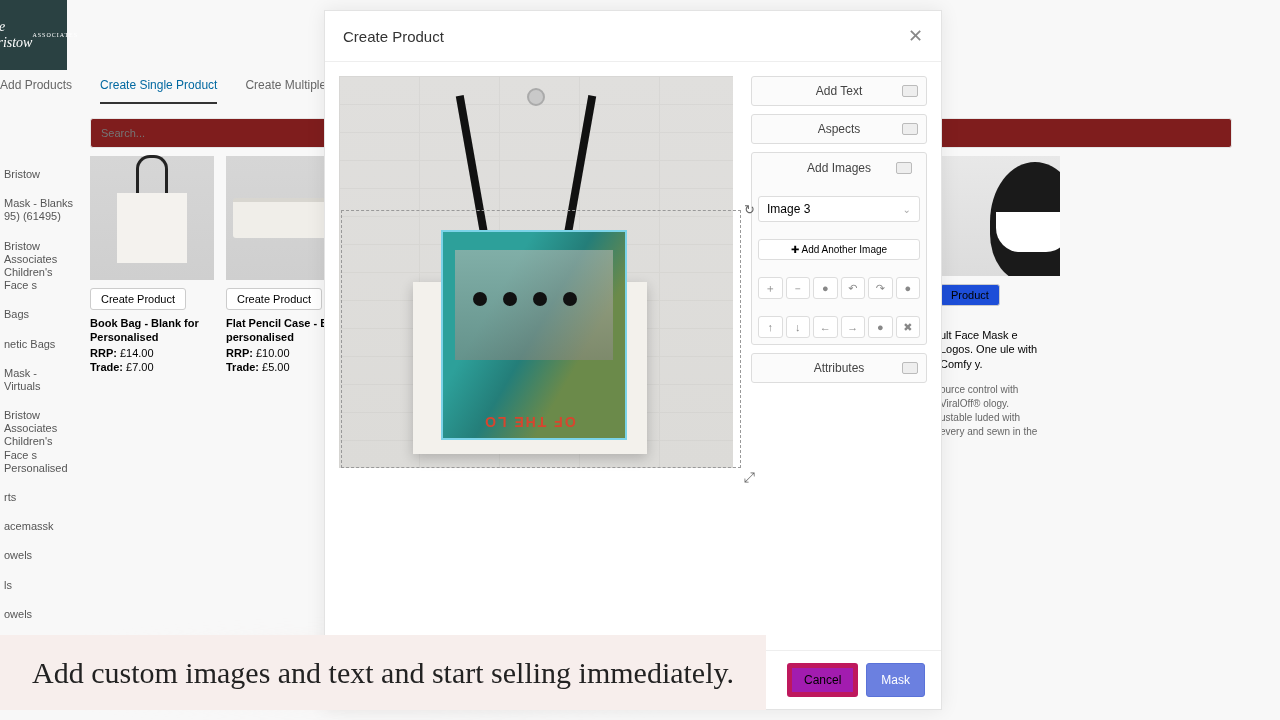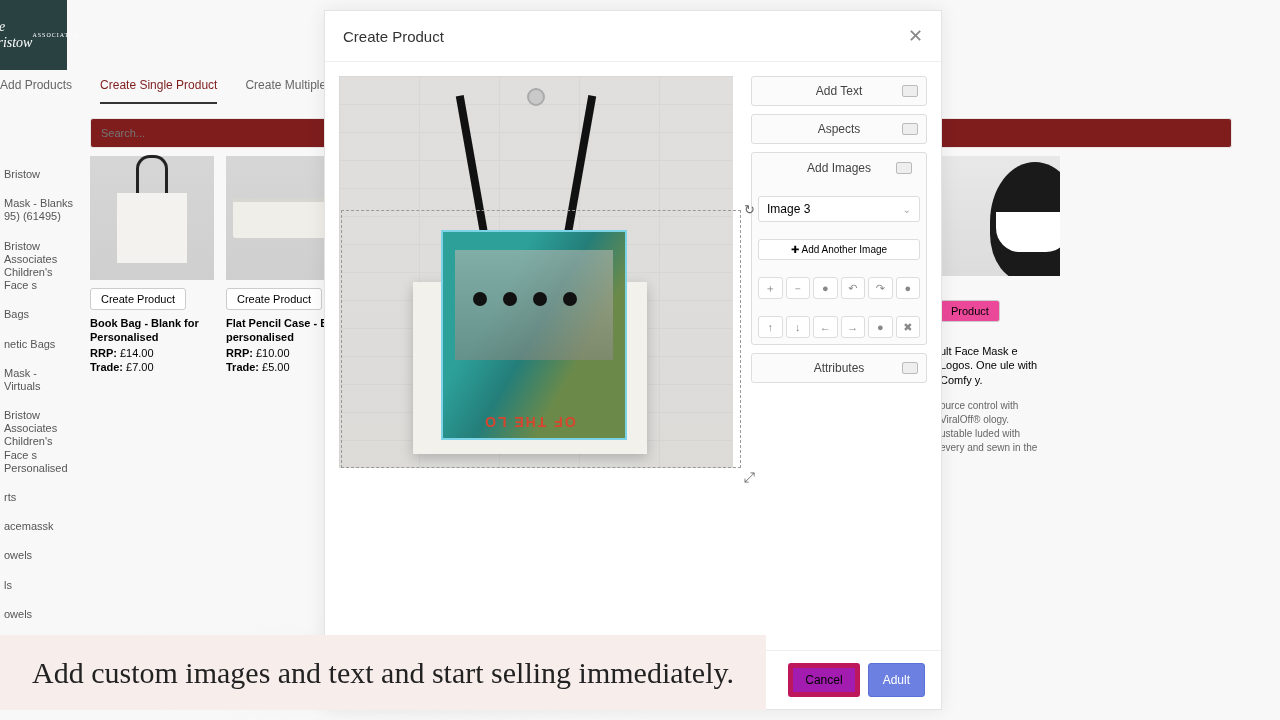--- a/index.html
+++ b/index.html
@@ -3,21 +3,21 @@
 <meta charset="utf-8">
 <style>
 * { box-sizing: border-box; margin: 0; padding: 0; }
 body { font-family: -apple-system, BlinkMacSystemFont, "Segoe UI", Arial, sans-serif; background: #f8f8f8; width: 1280px; height: 720px; overflow: hidden; position: relative; }
 
 .logo-block { position: absolute; top: 0; left: 0; width: 67px; height: 70px; background: #2a4142; display: flex; flex-direction: row; align-items: center; justify-content: center; color: #fff; font-style: italic; font-family: cursive; font-size: 14px; }
 .logo-block .sub { font-size: 6px; letter-spacing: 1px; font-style: normal; }
 
 .tabs-row { position: absolute; top: 78px; left: 0; display: flex; gap: 28px; font-size: 12px; color: #666; }
 .tabs-row .tab { padding: 0 0 10px 0; cursor: pointer; }
-.tabs-row .tab.active { color: #7f1d1d; border-bottom: 2px solid #333; font-weight: 500; }
+.tabs-row .tab.active { color: #0369a1; border-bottom: 2px solid #333; font-weight: 500; }
 
 .search-wrap { position: absolute; top: 118px; left: 90px; right: 48px; height: 30px; background: #7f1d1d; border: 1px solid #e6e6e6; border-radius: 3px; }
 .search-wrap input { border: none; outline: none; width: 100%; height: 100%; padding: 0 10px; font-size: 11px; color: #999; background: transparent; }
 
 .sidebar { position: absolute; top: 160px; left: 0; width: 80px; font-size: 11px; color: #555; }
 .sidebar .item { padding: 8px 4px; line-height: 1.2; cursor: pointer; }
 
 .product-grid { position: absolute; top: 156px; left: 90px; display: flex; gap: 12px; }
 .product-card { width: 124px; }
 .product-card .thumb { width: 124px; height: 124px; background: #ddd; background-image: linear-gradient(#d6d6d6, #cfcfcf); display: flex; align-items: center; justify-content: center; position: relative; }
@@ -26,21 +26,21 @@
 .pencil-case { width: 110px; height: 40px; background: #f0eee9; border-radius: 3px; border-top: 4px solid #d8d6d0; }
 .product-card .btn { margin-top: 8px; display: inline-block; padding: 4px 10px; font-size: 11px; border: 1px solid #ccc; background: #fff; border-radius: 3px; cursor: pointer; }
 .product-card .title { font-size: 11px; font-weight: 600; margin-top: 6px; line-height: 1.3; }
 .product-card .price-line { font-size: 11px; margin-top: 2px; }
 .product-card .price-line b { font-weight: 600; }
 
 .right-card { position: absolute; top: 156px; left: 940px; width: 100px; }
 .face-mask-thumb { width: 120px; height: 120px; background: linear-gradient(#e8e8e8, #dcdcdc); position: relative; overflow: hidden; }
 .head-shape { position: absolute; right: -20px; top: 6px; width: 90px; height: 120px; background: #1a1a1a; border-radius: 50% 50% 40% 40%; }
 .mask-shape { position: absolute; right: -10px; top: 56px; width: 74px; height: 40px; background: #fff; border-radius: 0 0 24px 24px; }
-.right-card .btn { margin-top: 24px; display: inline-block; padding: 4px 10px; font-size: 11px; border: 1px solid #ccc; background: #ec4899; border-radius: 3px; cursor: pointer; }
+.right-card .btn { margin-top: 8px; display: inline-block; padding: 4px 10px; font-size: 11px; border: 1px solid #ccc; background: #1d4ed8; border-radius: 3px; cursor: pointer; }
 .right-card .title { font-size: 11px; font-weight: 400; margin-top: 22px; line-height: 1.3; }
 .right-card .desc { font-size: 10px; color: #666; margin-top: 12px; line-height: 1.4; }
 
 
 .modal { position: absolute; top: 10px; left: 324px; width: 618px; height: 700px; background: #fff; border: 1px solid #e3e3e3; box-shadow: 0 0 18px rgba(0,0,0,0.08); display: flex; flex-direction: column; }
 .modal-header { display: flex; justify-content: space-between; align-items: center; padding: 14px 18px; border-bottom: 1px solid #eee; }
 .modal-header h3 { font-size: 15px; font-weight: 400; color: #333; }
 .close-x { font-size: 18px; color: #888; cursor: pointer; }
 .modal-body { flex: 1; display: flex; padding: 14px; gap: 18px; overflow: hidden; }
 .canvas-area { position: relative; width: 394px; height: 392px; background: linear-gradient(#e0dfdd 0%, #dcdbd8 100%); }
@@ -218,17 +218,17 @@
       <div class="panel-section">
         <div class="panel-header">
           <span>Attributes</span>
           <span class="cam"></span>
         </div>
       </div>
     </div>
   </div>
   <div class="modal-footer">
     <button class="btn-cancel">Cancel</button>
-    <button class="btn-next">Adult</button>
+    <button class="btn-next">Mask</button>
   </div>
 </div>
 
 <div class="caption-banner">Add custom images and text and start selling immediately.</div>
 
 </body></html>

